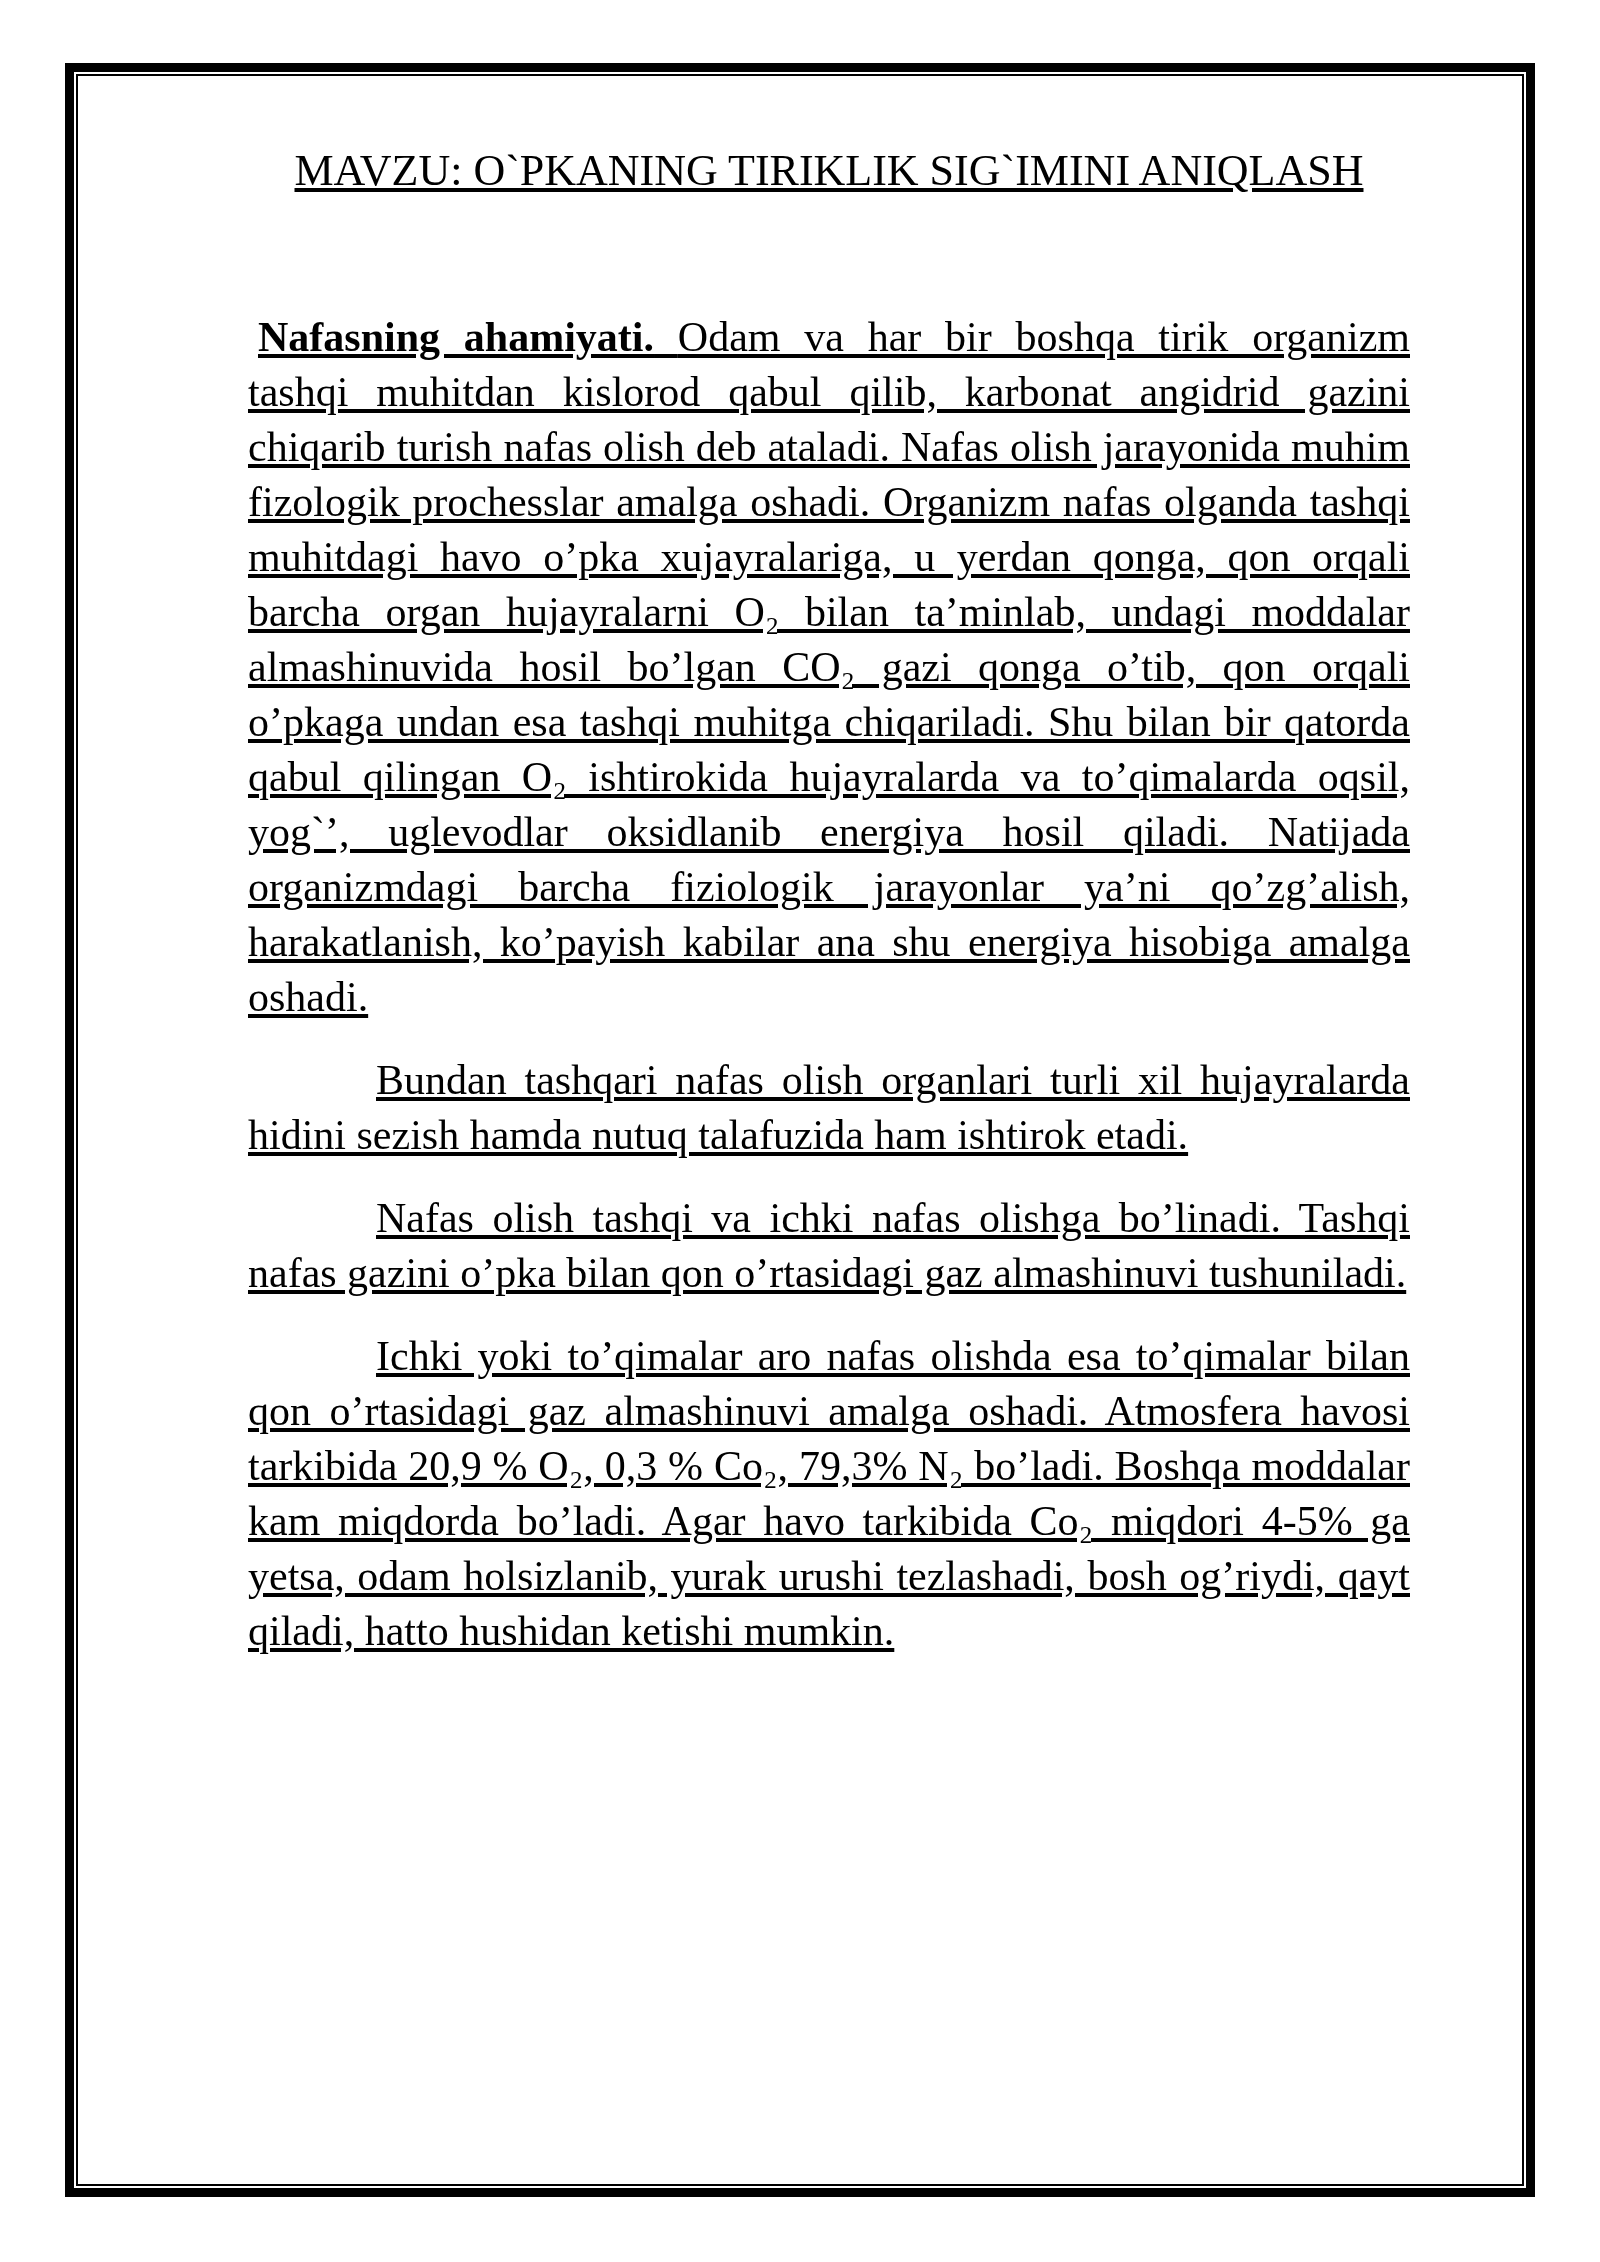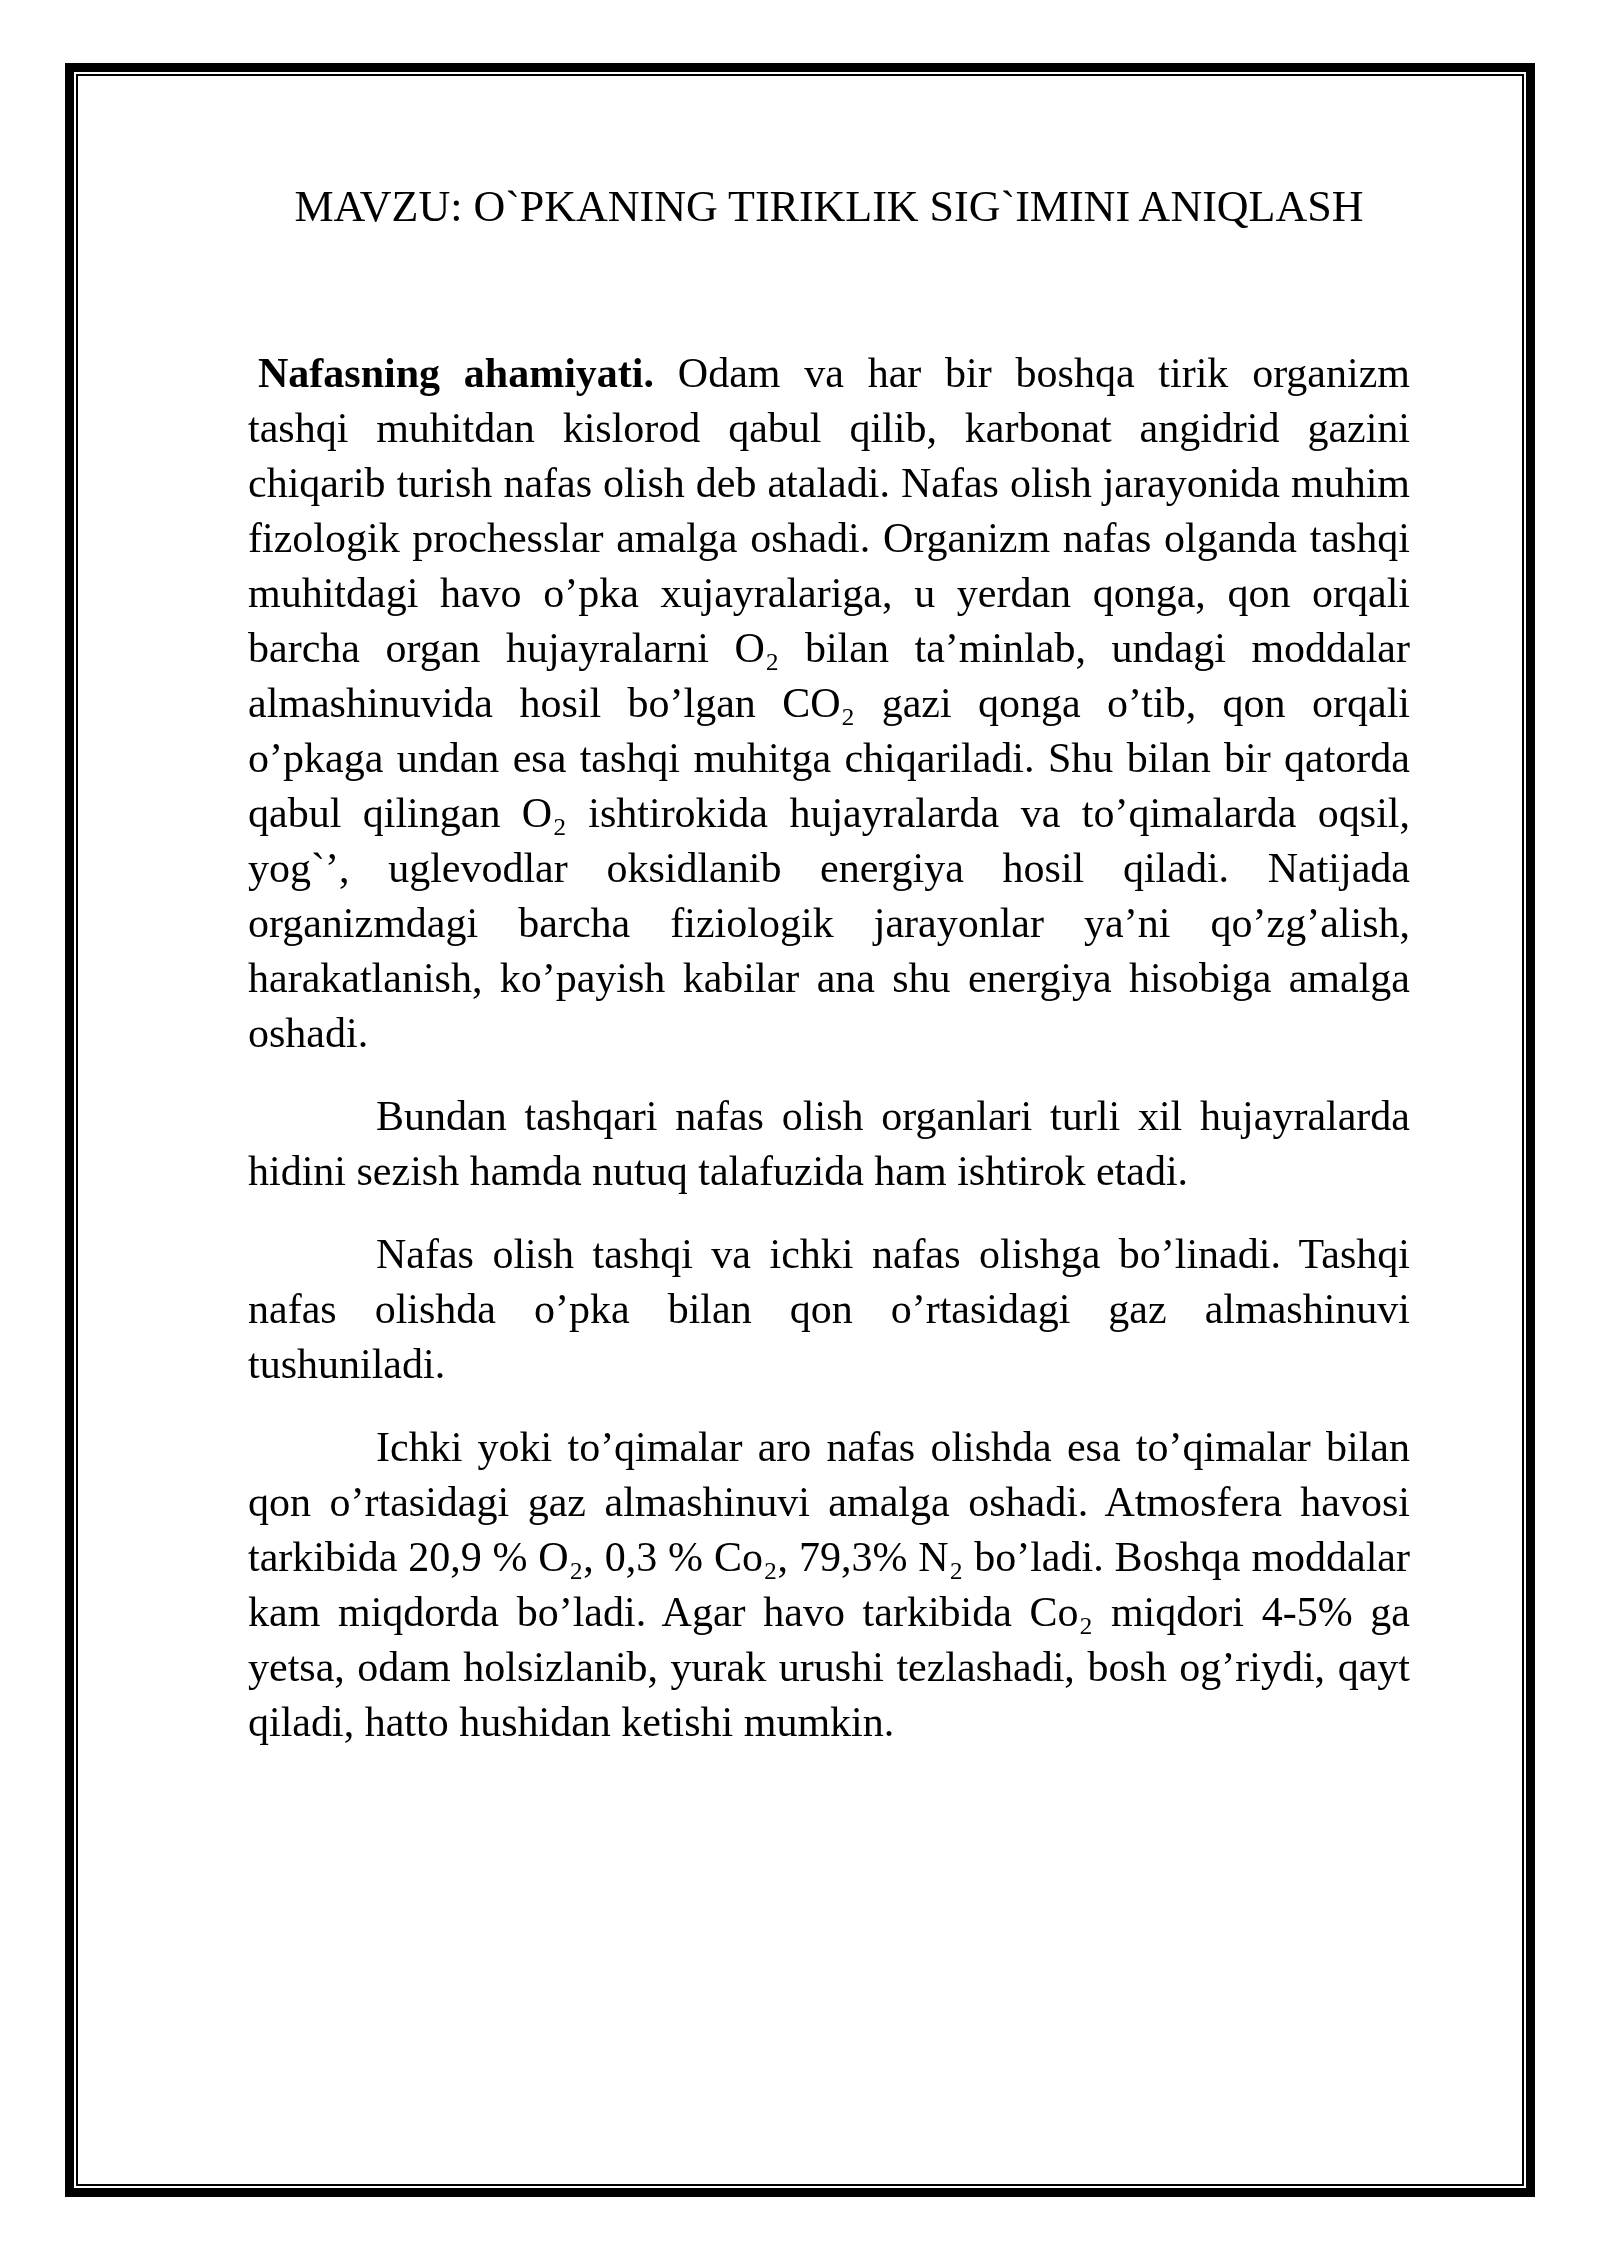--- a/index.html
+++ b/index.html
@@ -27,21 +27,22 @@
     background: #ffffff;
   }
   .frame-inner {
     width: 100%;
     height: 100%;
     box-sizing: border-box;
     border: 2px solid #000000;
   }
   .content {
     box-sizing: border-box;
-    padding: 105px 112px 0 170px;
+    padding: 69px 112px 0 170px;
+    text-decoration: underline;
   }
   .doc-title {
     font-size: 44px;
     font-weight: 400;
     line-height: 1.2;
     text-align: center;
     margin: 0 0 112px 0;
     white-space: nowrap;
   }
   .para {
@@ -66,19 +67,19 @@
 <div class="frame-outer">
   <div class="frame-inner">
     <div class="content">
 
       <h1 class="doc-title">MAVZU: O`PKANING TIRIKLIK SIG`IMINI ANIQLASH</h1>
 
       <p class="para para-first"><span class="lead-bold">Nafasning ahamiyati.</span> <span>Odam va har bir boshqa tirik organizm tashqi muhitdan kislorod qabul qilib, karbonat angidrid gazini chiqarib turish nafas olish deb ataladi. Nafas olish jarayonida muhim fizologik prochesslar amalga oshadi. Organizm nafas olganda tashqi muhitdagi havo o’pka xujayralariga, u yerdan qonga, qon orqali barcha organ hujayralarni O₂ bilan ta’minlab, undagi moddalar almashinuvida hosil bo’lgan CO₂ gazi qonga o’tib, qon orqali o’pkaga undan esa tashqi muhitga chiqariladi. Shu bilan bir qatorda qabul qilingan O₂ ishtirokida hujayralarda va to’qimalarda oqsil, yog`’, uglevodlar oksidlanib energiya hosil qiladi. Natijada organizmdagi barcha fiziologik jarayonlar ya’ni qo’zg’alish, harakatlanish, ko’payish kabilar ana shu energiya hisobiga amalga oshadi.</span></p>
 
       <p class="para para-indent">Bundan tashqari nafas olish organlari turli xil hujayralarda hidini sezish hamda nutuq talafuzida ham ishtirok etadi.</p>
 
-      <p class="para para-indent">Nafas olish tashqi va ichki nafas olishga bo’linadi. Tashqi nafas olishda o’pka bilan qon o’rtasidagi gaz almashinuvi tushuniladi.</p>
+      <p class="para para-indent">Nafas olish tashqi va ichki nafas olishga bo’linadi. Tashqi nafas gazini o’pka bilan qon o’rtasidagi gaz almashinuvi tushuniladi.</p>
 
       <p class="para para-indent">Ichki yoki to’qimalar aro nafas olishda esa to’qimalar bilan qon o’rtasidagi gaz almashinuvi amalga oshadi. Atmosfera havosi tarkibida 20,9 % O₂, 0,3 % Co₂, 79,3% N₂ bo’ladi. Boshqa moddalar kam miqdorda bo’ladi. Agar havo tarkibida Co₂ miqdori 4-5% ga yetsa, odam holsizlanib, yurak urushi tezlashadi, bosh og’riydi, qayt qiladi, hatto hushidan ketishi mumkin.</p>
 
     </div>
   </div>
 </div>
 
 </body></html>

